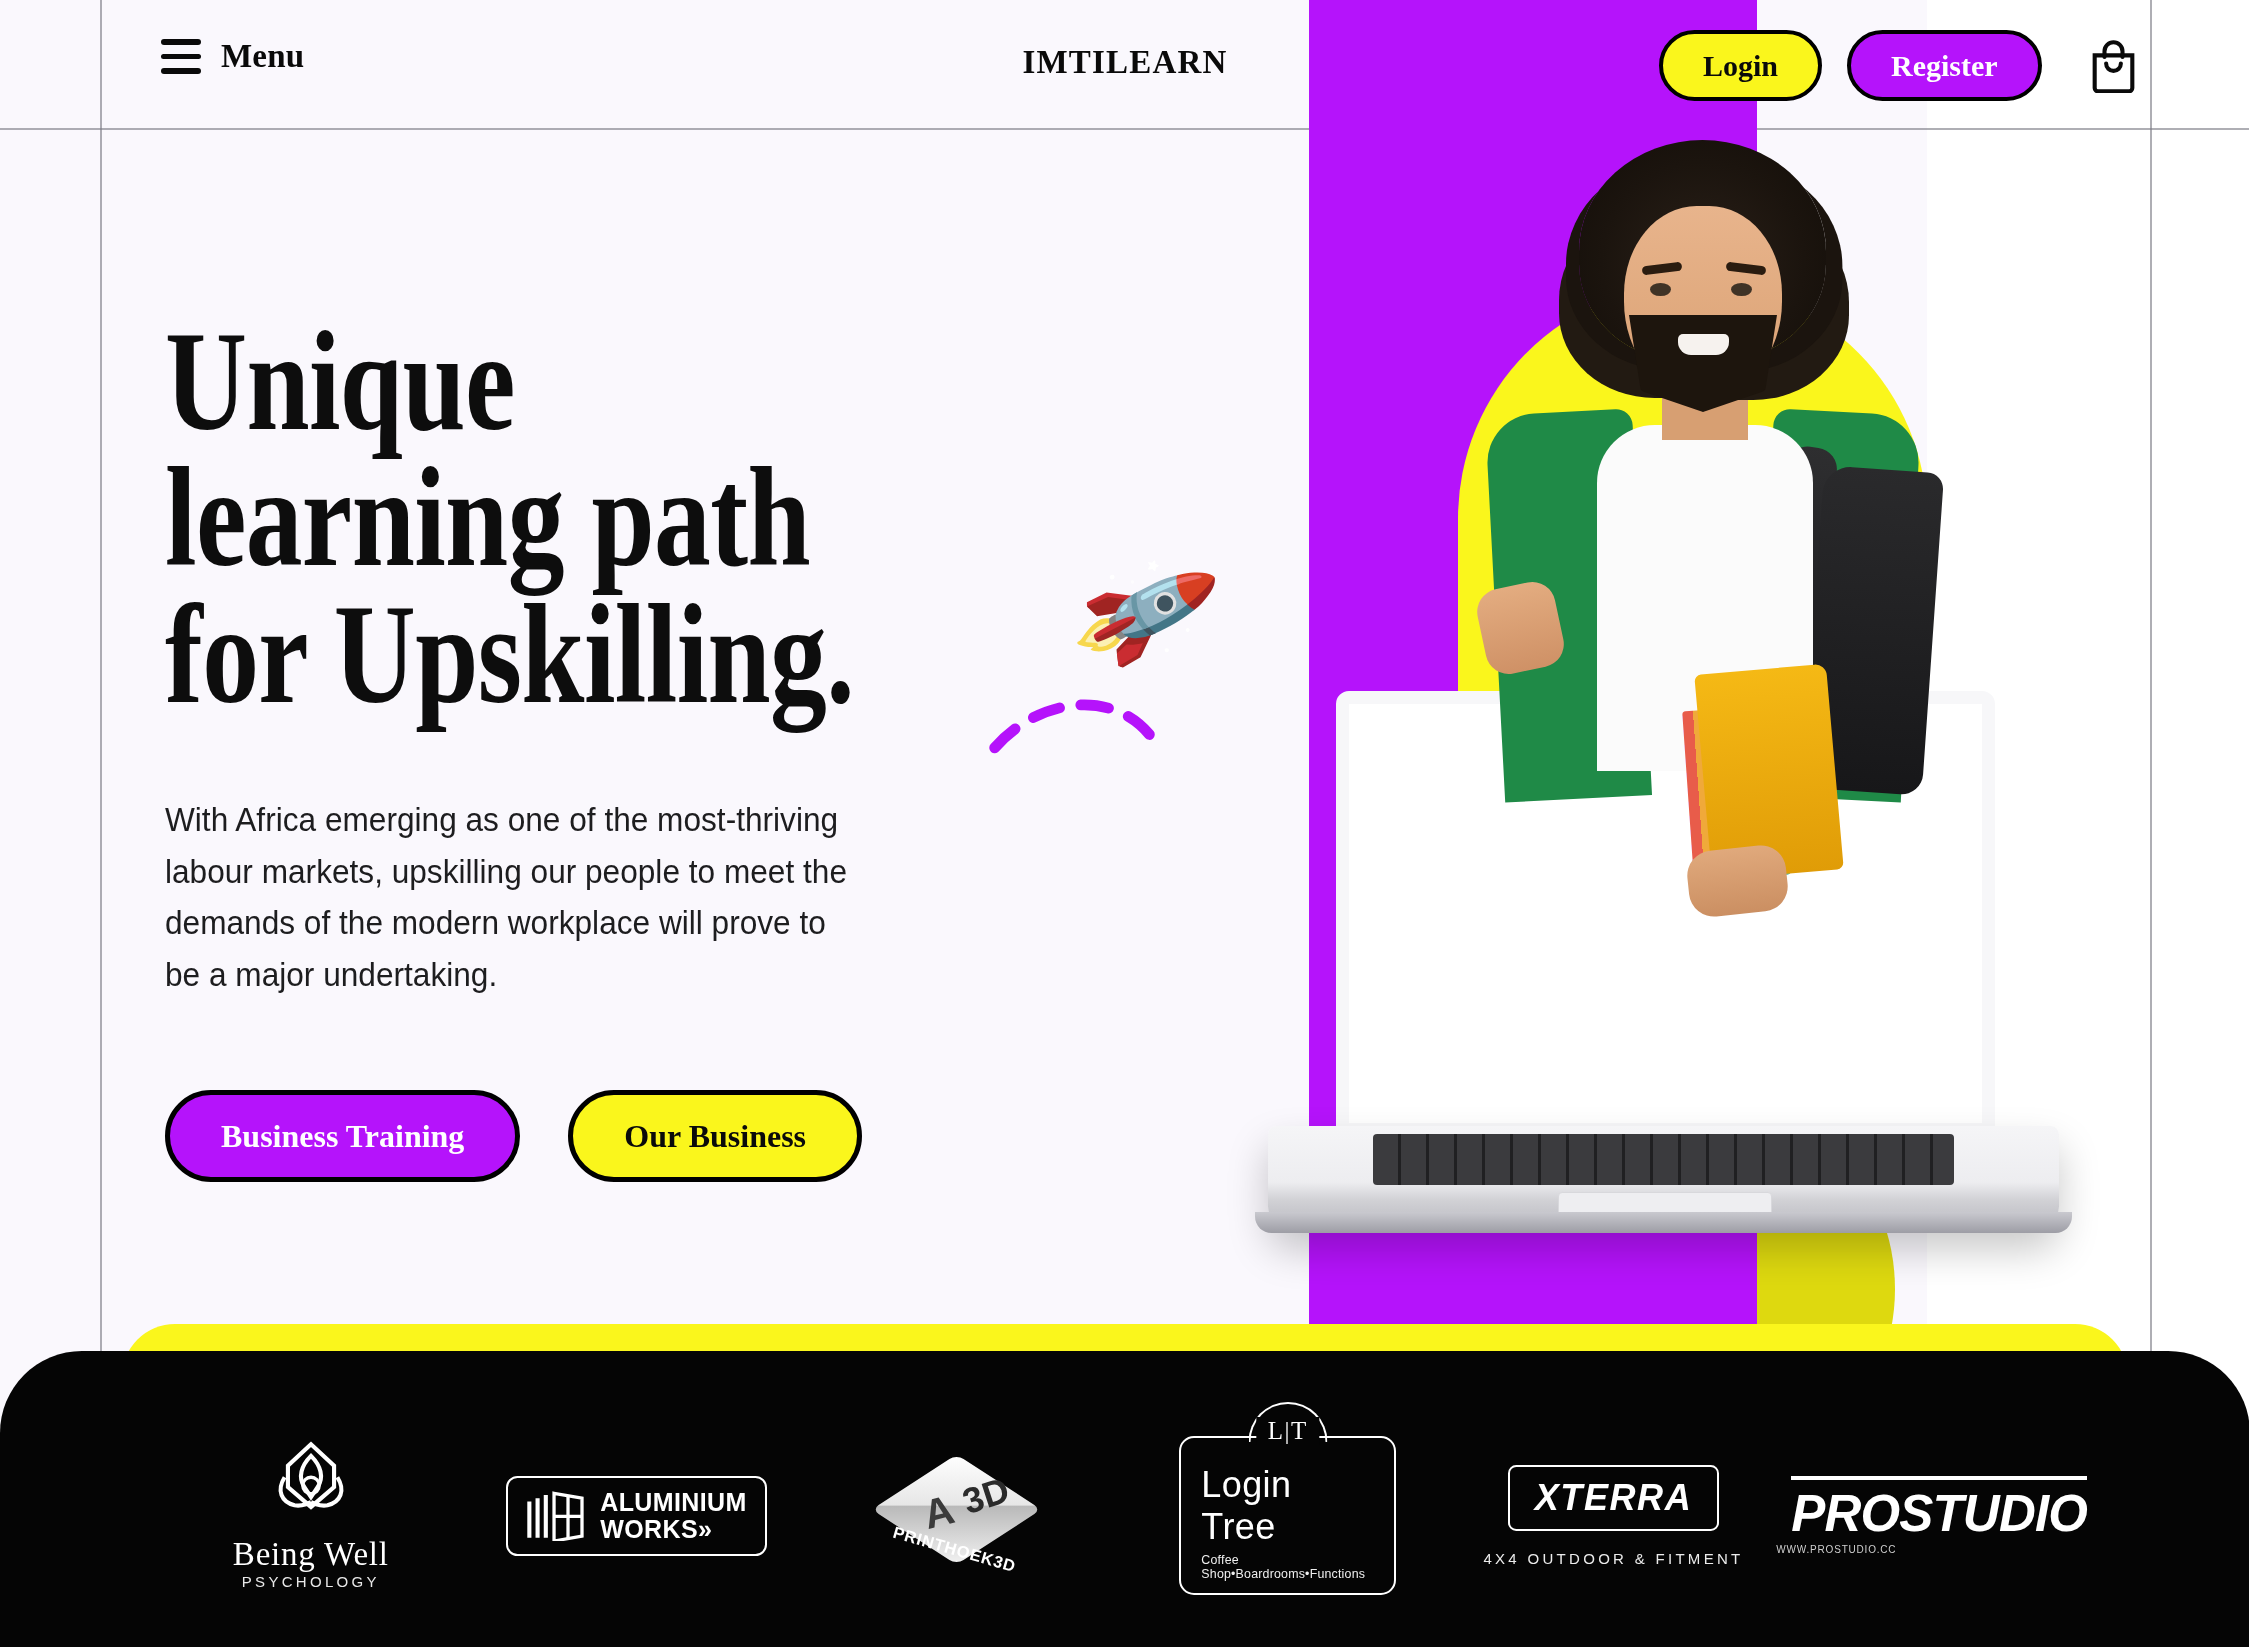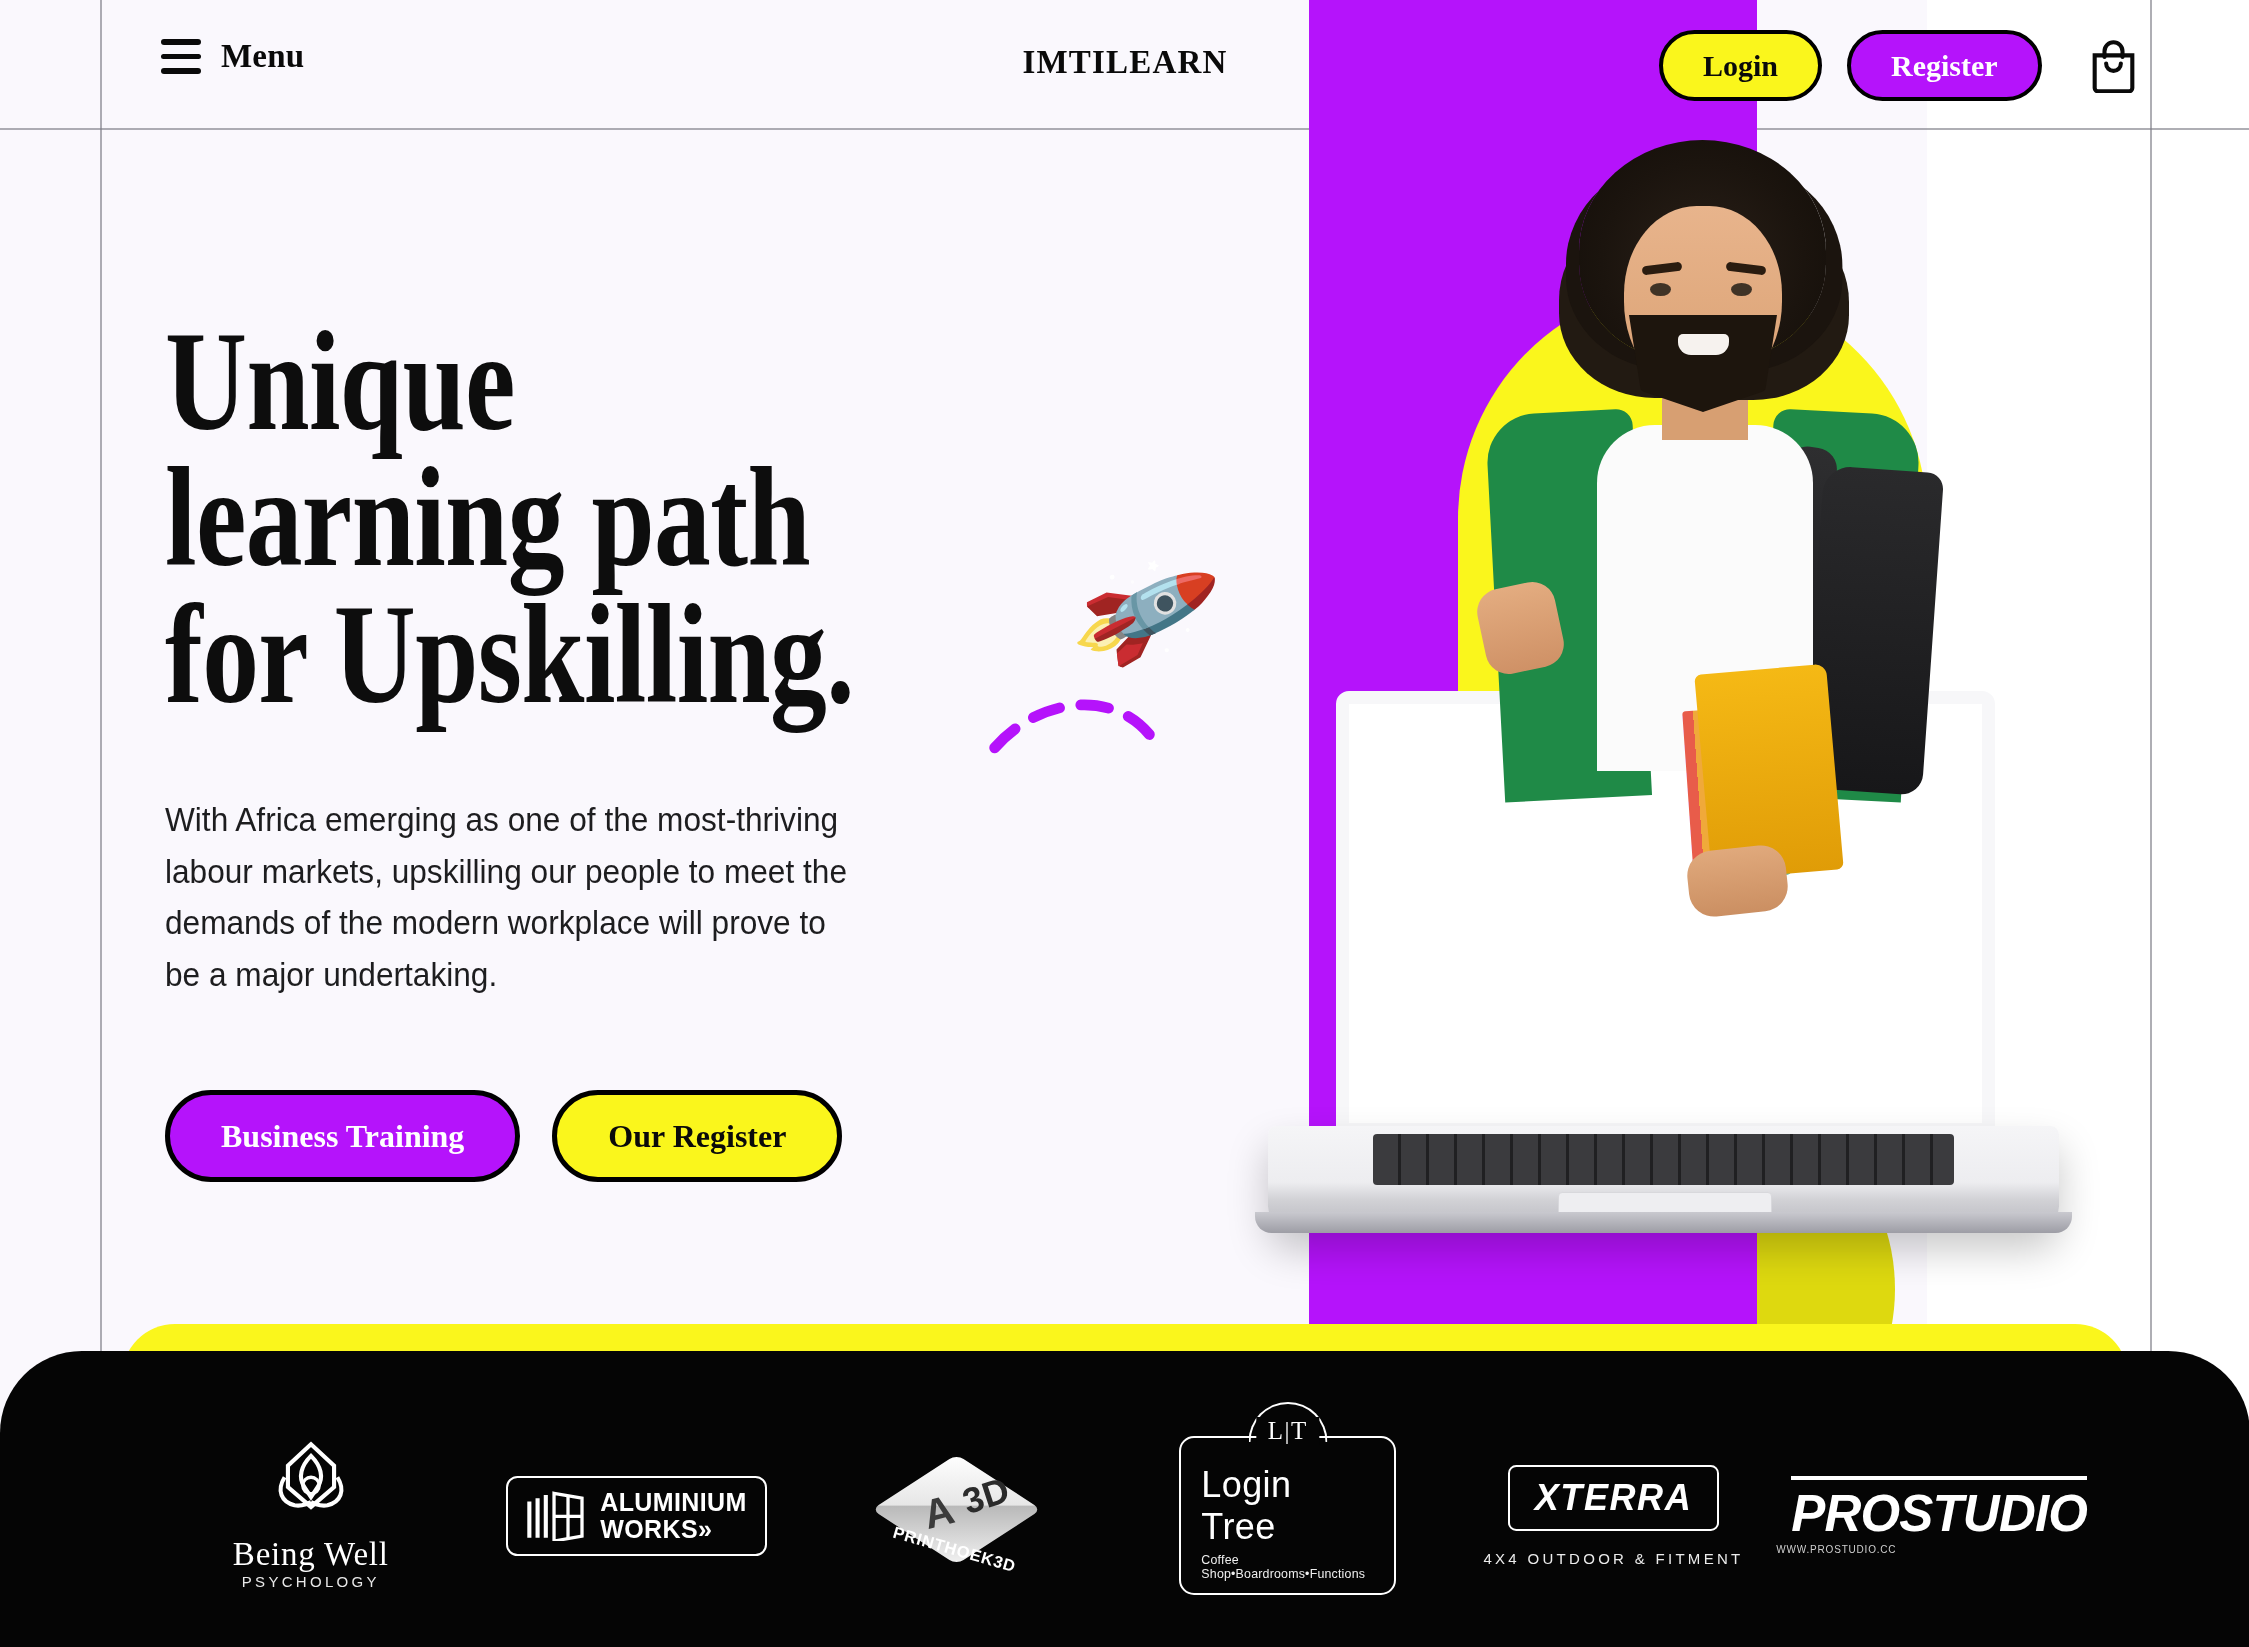--- a/index.html
+++ b/index.html
@@ -71,21 +71,21 @@
     font-size:142px; line-height:0.96; color:#0d0d0d;
     transform:scaleX(.80); transform-origin:left center;
     letter-spacing:-0.8px; white-space:nowrap;
   }
   .headline .l { display:block; }
   .sub {
     margin-top:72px; width:741px;
     font-size:34px; line-height:1.52; color:#1d1d1f;
     transform:scaleX(.93); transform-origin:left top;
   }
-  .cta-row { margin-top:89px; display:flex; gap:32px;align-items:flex-end; }
+  .cta-row { margin-top:89px; display:flex; gap:48px;align-items:flex-end; }
   .cta {
     font-family:"Liberation Serif", serif; font-weight:bold; font-size:32px;
     border:5px solid #000; border-radius:82px; padding:25px 0; width:auto;
     cursor:pointer; line-height:1; text-align:center;
   }
   .cta.primary   { background:#b513fb; color:#ffffff; padding-left:51px; padding-right:51px; }
   .cta.secondary { background:#faf61c; color:#0a0a0a; padding-left:51px; padding-right:51px; }
 
   
   .rocket-wrap { position:absolute; left:988px; top:560px; width:272px; height:206px; z-index:11; }
@@ -353,21 +353,21 @@
 
   <div class="hero-copy">
     <h1 class="headline">
       <span class="l">Unique</span>
       <span class="l">learning path</span>
       <span class="l">for Upskilling.</span>
     </h1>
     <p class="sub">With Africa emerging as one of the most-thriving labour markets, upskilling our people to meet the demands of the modern workplace will prove to be a major undertaking.</p>
     <div class="cta-row">
       <button class="cta primary">Business Training</button>
-      <button class="cta secondary">Our Register</button>
+      <button class="cta secondary">Our Business</button>
     </div>
   </div>
 
   <div class="rocket-wrap">
     <svg width="272" height="206" viewBox="0 0 330 250" fill="none">
       <path d="M8 228 C 60 168, 150 156, 196 212" stroke="#b513fb" stroke-width="13" stroke-linecap="round" stroke-dasharray="34 26"></path>
     </svg>
     <span class="rocket">🚀</span>
   </div>
 

